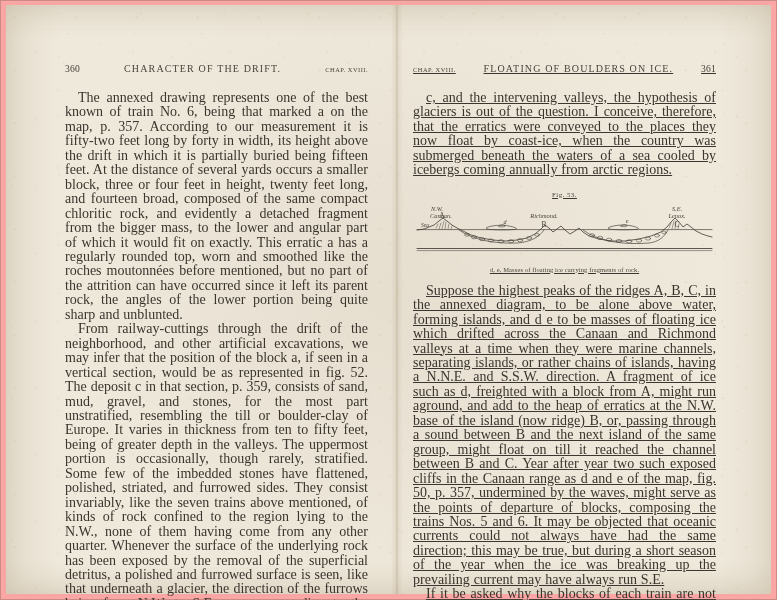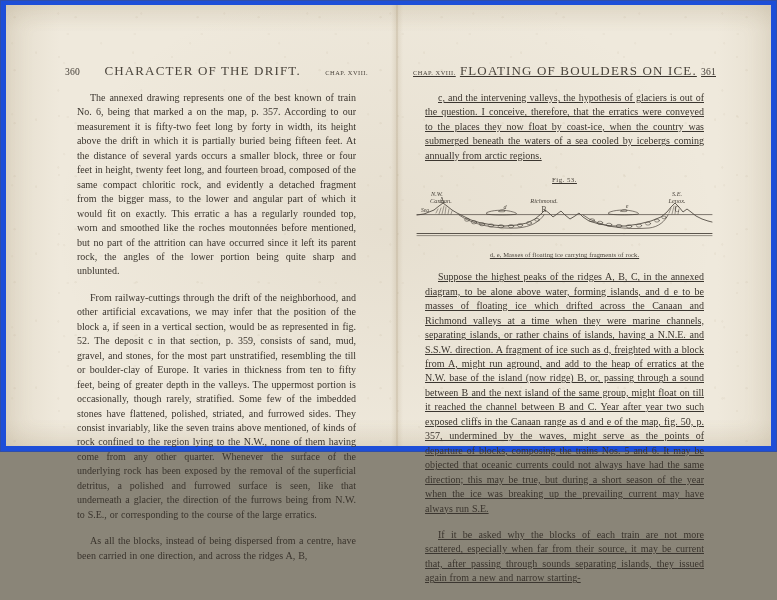--- a/index.html
+++ b/index.html
@@ -12,22 +12,22 @@
     width: 777px;
     height: 600px;
     overflow: hidden;
     font-family: "Liberation Serif", "DejaVu Serif", serif;
   }
 
   
   #scan {
     position: relative;
     width: 777px;
-    height: 452px;
-    background: #1d4ed8;
+    height: 600px;
+    background: #fca5a5;
     box-sizing: border-box;
   }
 
   
   #paper {
     position: absolute;
     left: 6px;
     top: 5px;
     right: 6px;
     bottom: 6px;
@@ -102,40 +102,40 @@
     height: 11px;
     margin-bottom: 17px;
     white-space: nowrap;
   }
   .folio {
     font-size: 9.6px;
     letter-spacing: .2px;
     color: #423c35;
   }
   .head-title {
-    font-size: 13px;
+    font-size: 10px;
     letter-spacing: 1.15px;
   }
   .head-chap {
     font-size: 6.4px;
     letter-spacing: .5px;
   }
   
   #head-left .folio      { flex: 0 0 auto; }
   #head-left .head-title { flex: 1 1 auto; text-align: center; }
   #head-left .head-chap  { flex: 0 0 auto; }
   
   #head-right .head-chap  { flex: 0 0 auto; }
   #head-right .head-title { flex: 1 1 auto; text-align: center; }
   #head-right .folio      { flex: 0 0 auto; }
 
   
   .body-text p {
-    margin: 12px;
-    font-size: 10px;
+    margin: 0;
+    font-size: 14px;
     line-height: 14.45px;
     text-align: justify;
     text-indent: 13px;
     color: #3a342d;
     word-spacing: .4px;
     -webkit-font-smoothing: antialiased;
   }
 
   
   .figure-block { margin: 13px 0 11px 0; }

